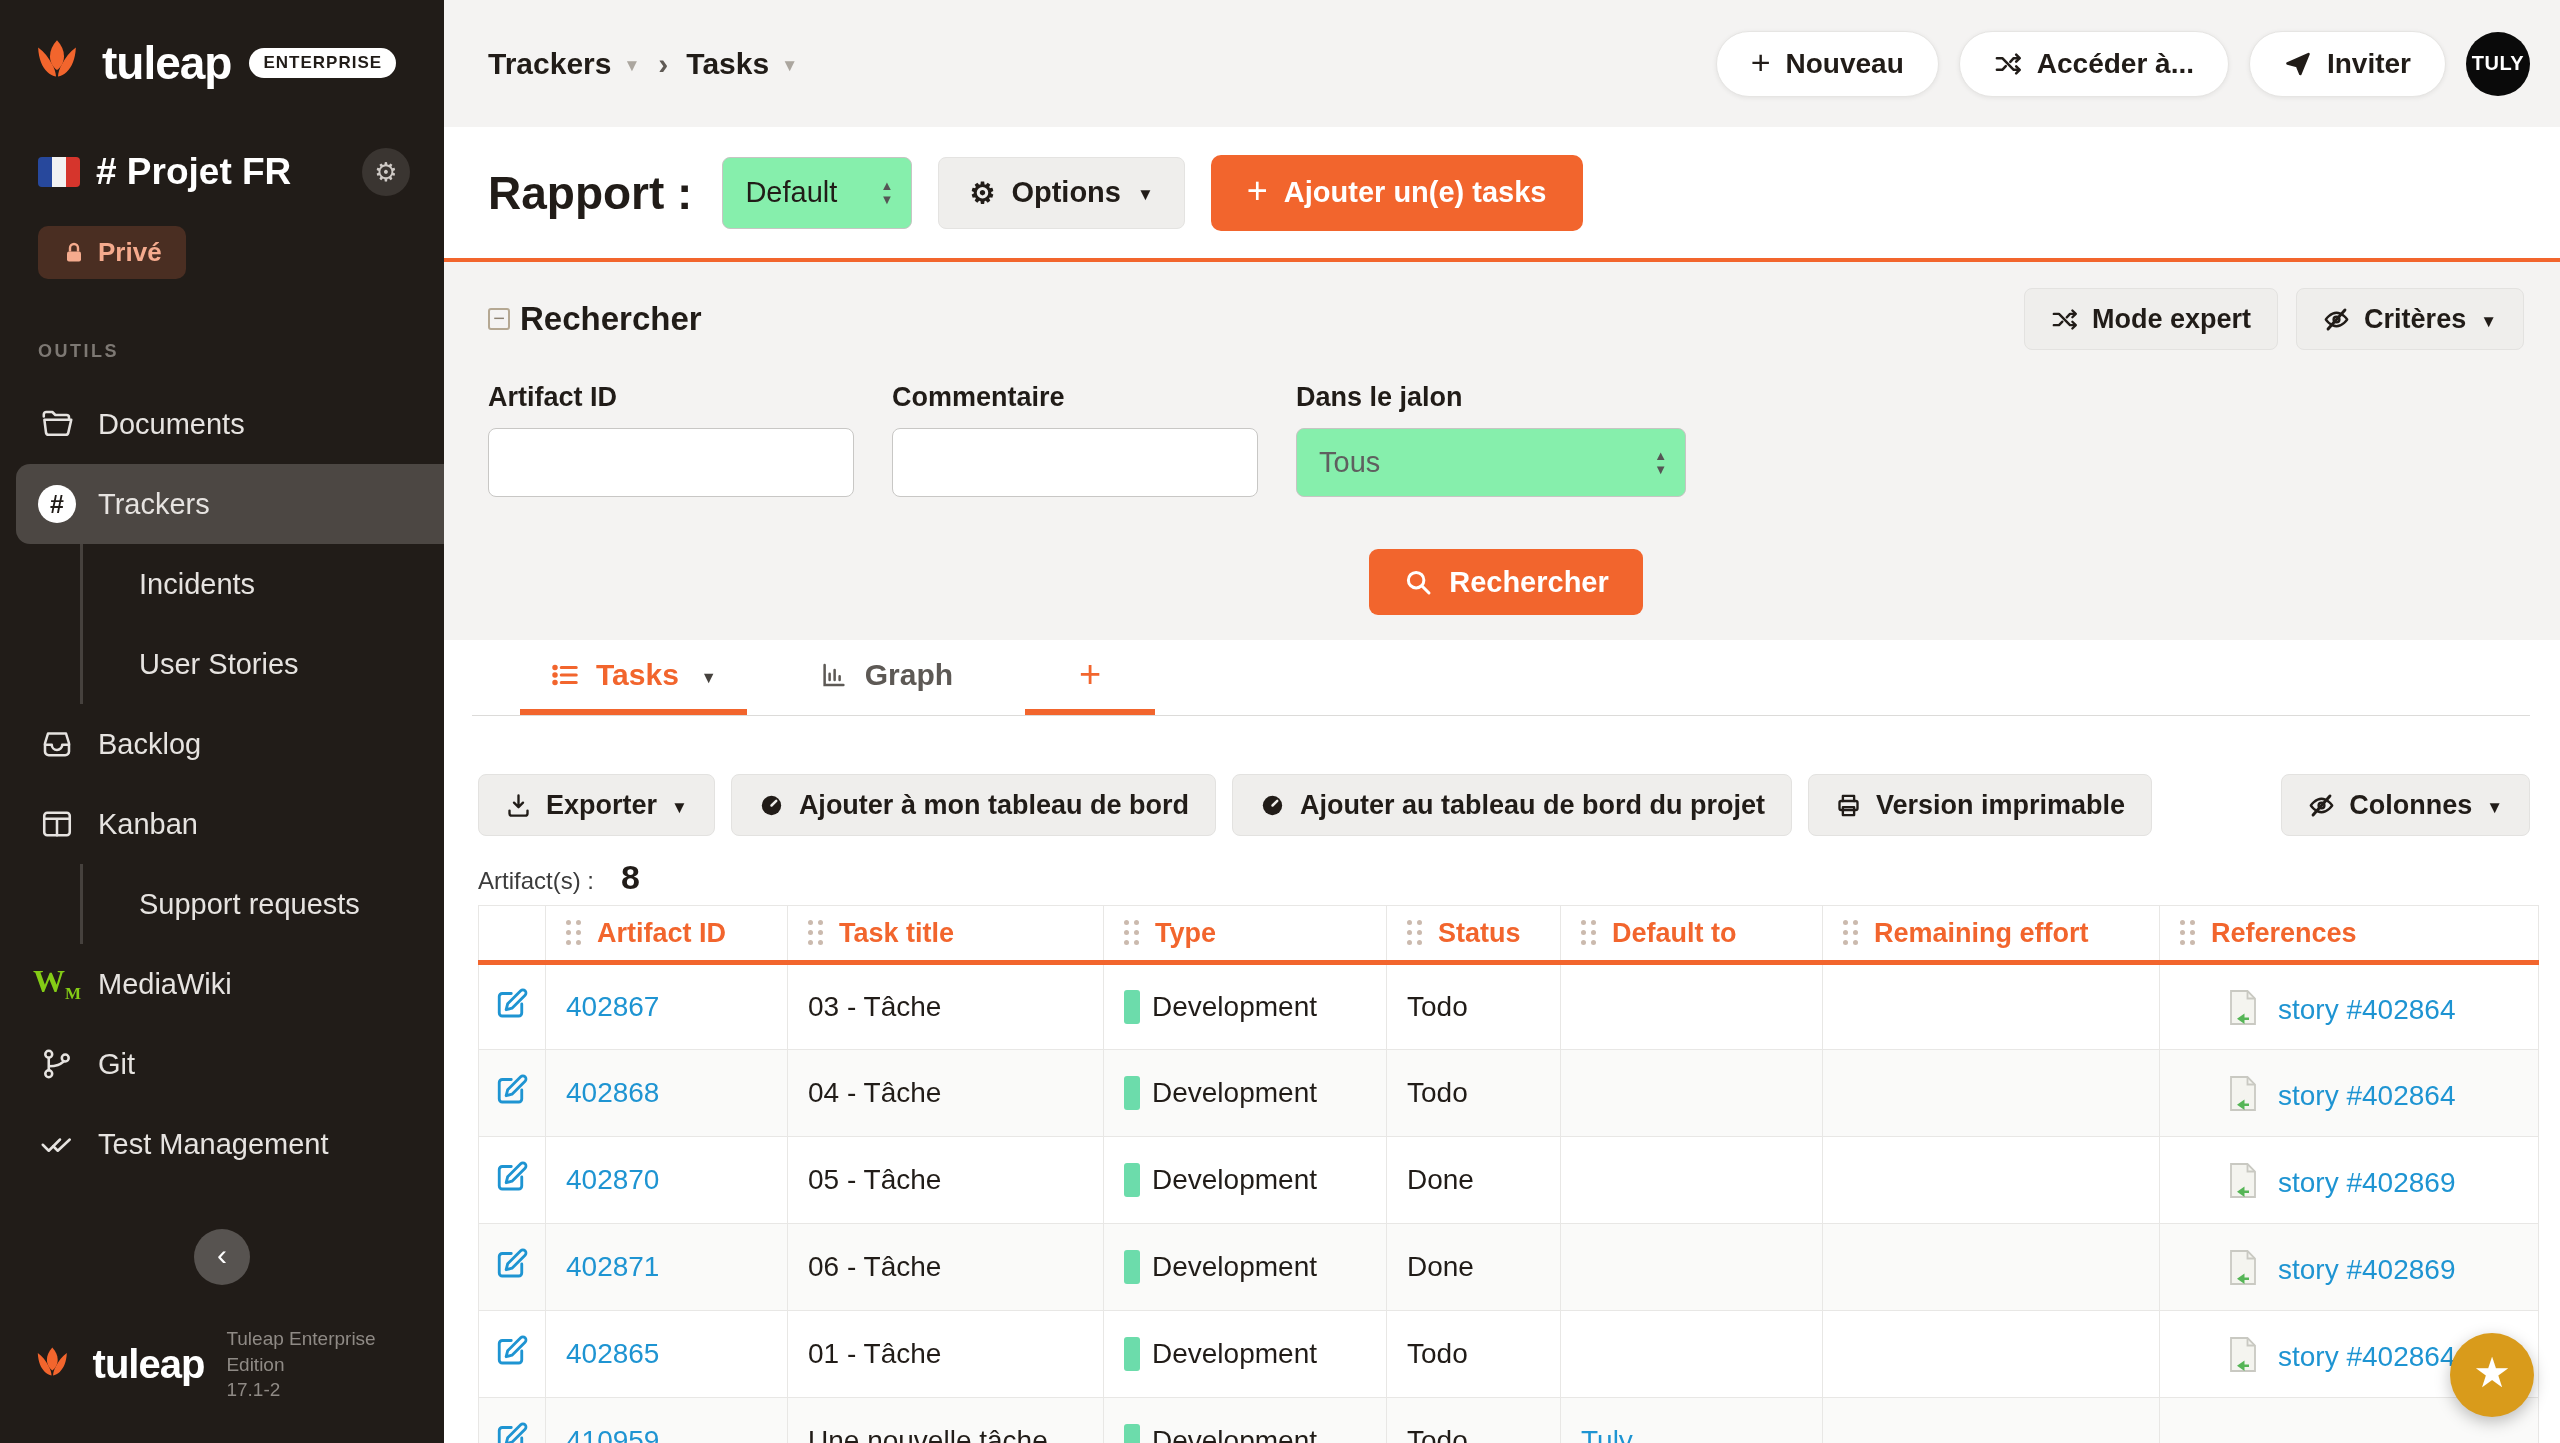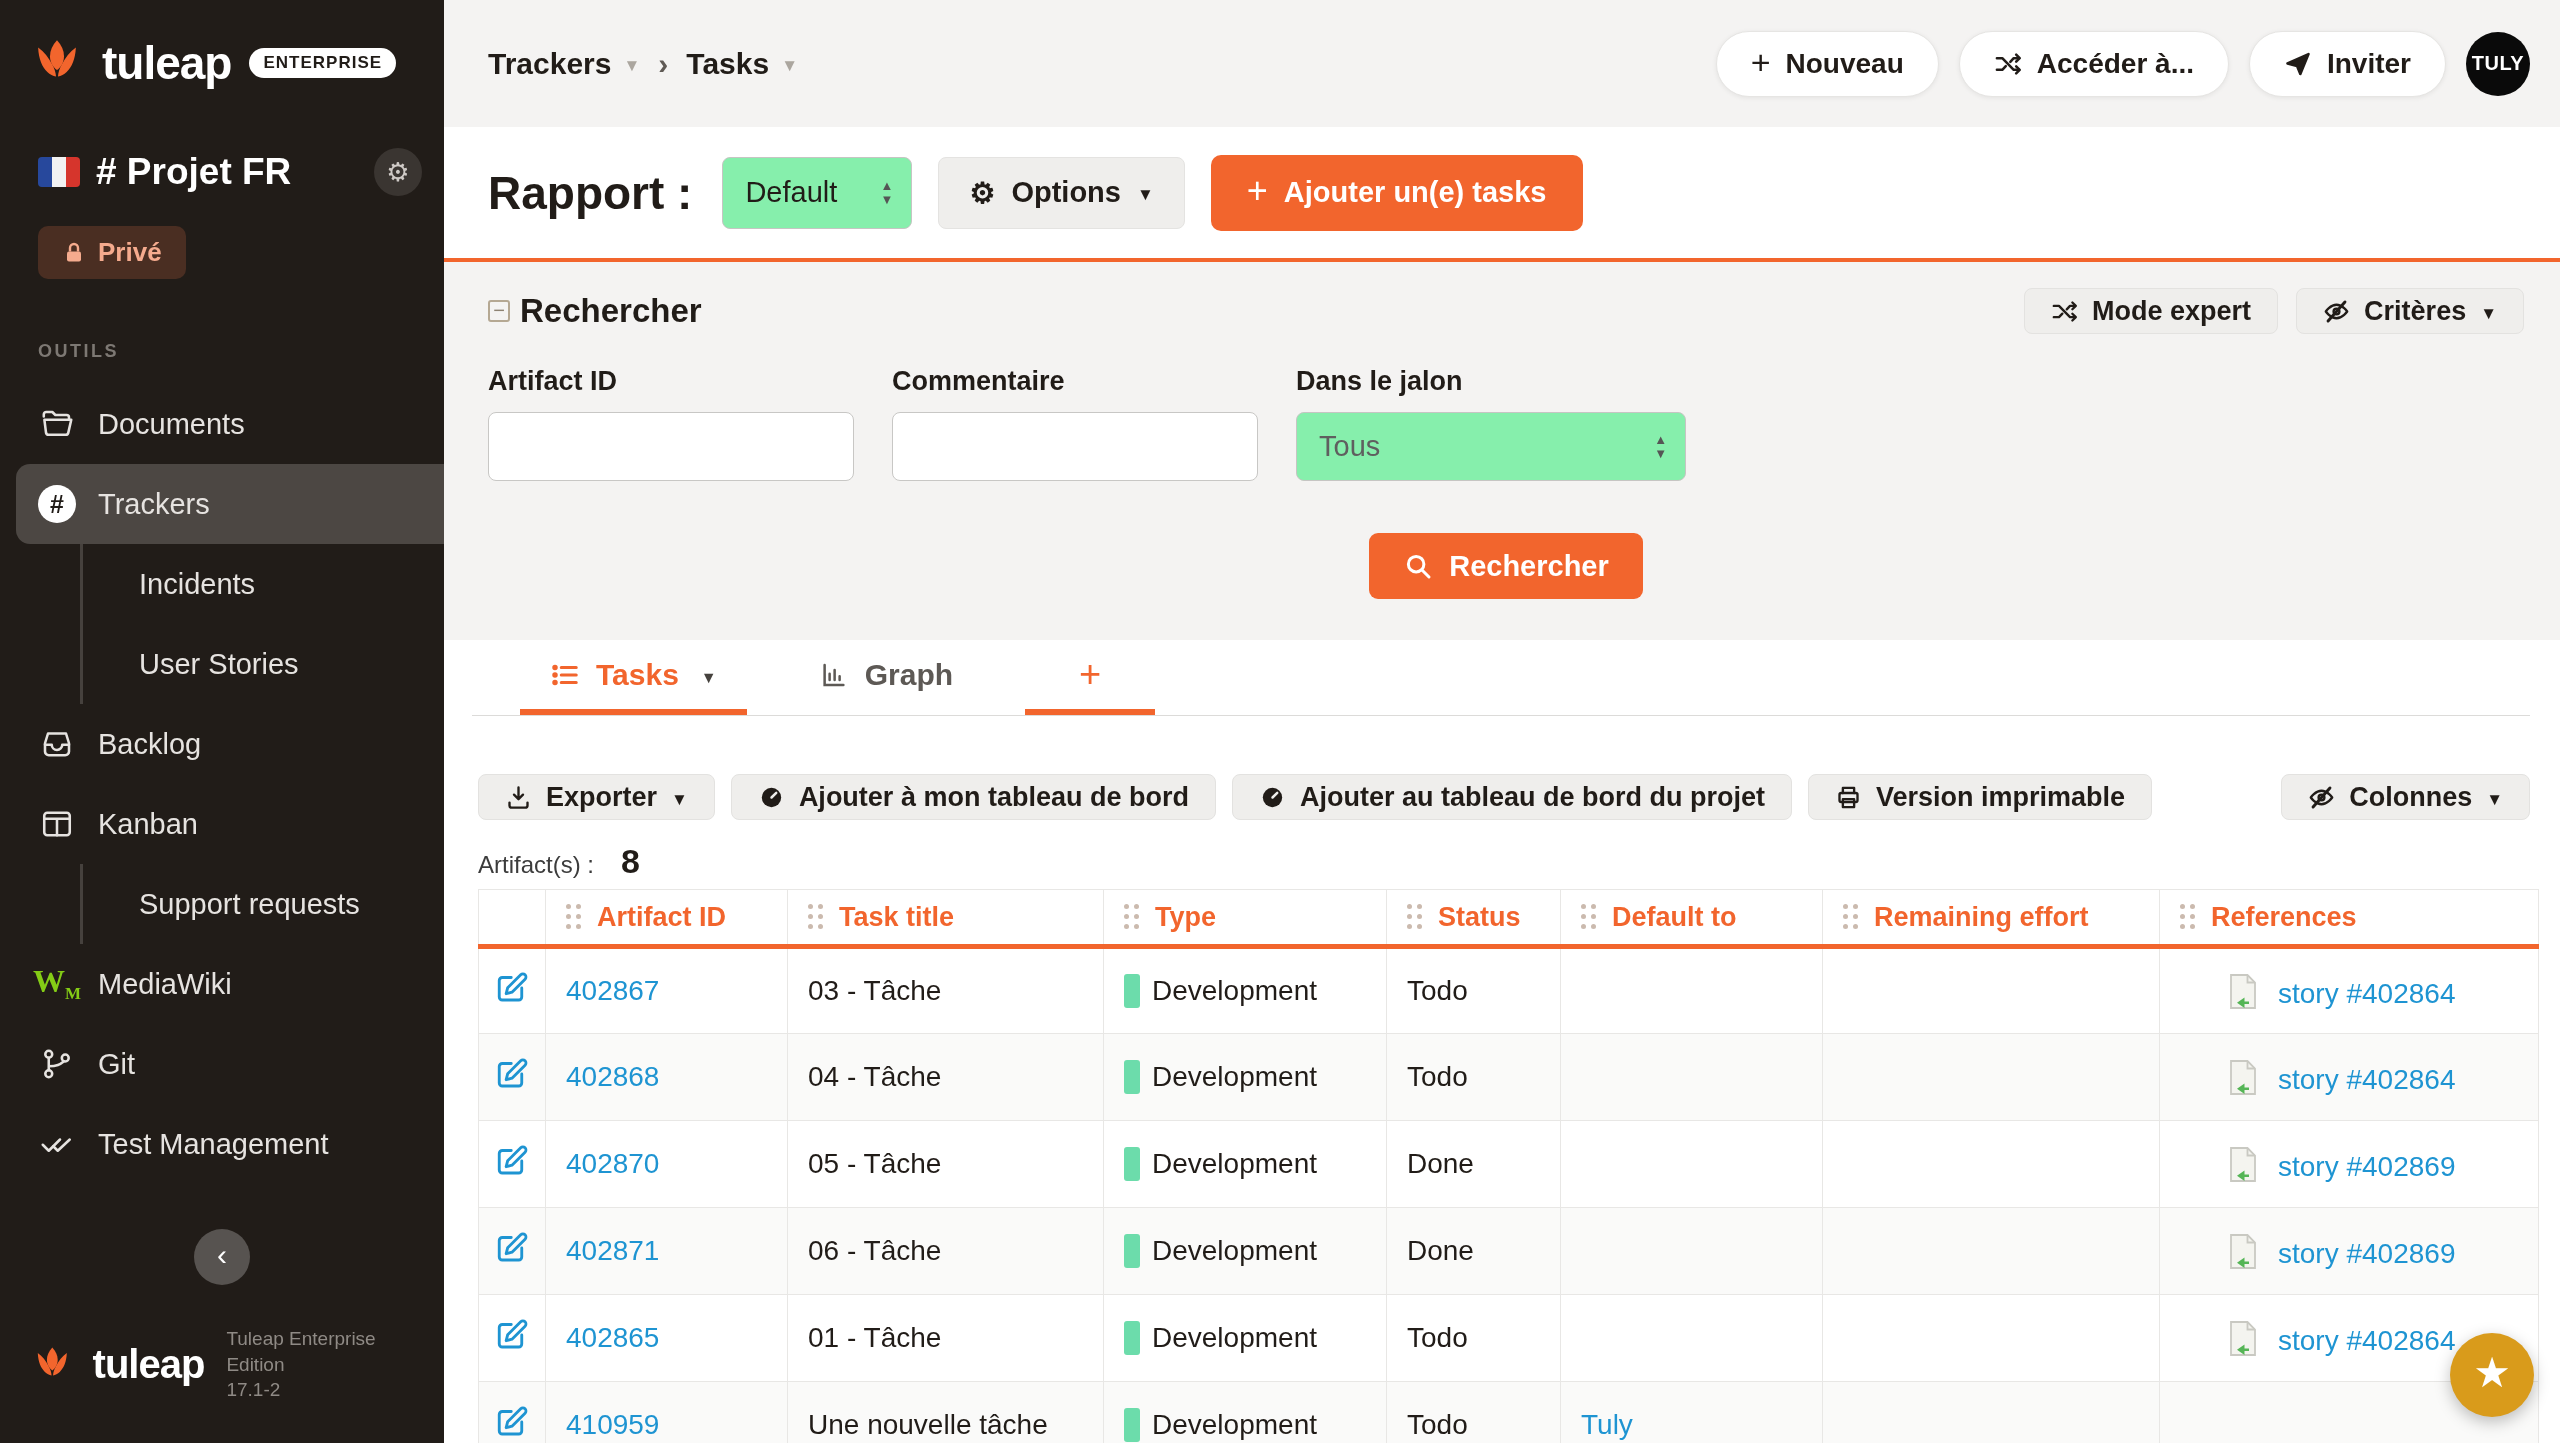--- a/index.html
+++ b/index.html
@@ -7,21 +7,21 @@
   .app {
     width:2560px; height:1443px; position:relative; overflow:hidden;
     display:flex; font-family:"Liberation Sans", sans-serif; background:#f4f3f2;
   }
   
   .sidebar { width:444px; flex:none; background:#211c18; color:#dcd8d5; display:flex; flex-direction:column; position:relative; }
   .logo-row { display:flex; align-items:center; gap:16px; padding:34px 0 0 28px; cursor:pointer; }
   .logo-row svg { width:58px; height:58px; }
   .logo-text { font-size:46px; font-weight:600; color:#fff; letter-spacing:-1px; }
   .edition-badge { background:#fff; color:#211c18; font-size:17px; font-weight:bold; letter-spacing:1px; border-radius:999px; padding:5px 14px; margin-left:2px; }
-  .project-row { display:flex; align-items:center; gap:16px; padding:56px 22px 0 38px; }
+  .project-row { display:flex; align-items:center; gap:16px; padding:56px 34px 0 38px; }
   .flag { width:42px; height:30px; border-radius:4px; flex:none;
           background:linear-gradient(90deg,#27489c 0 33%,#f2f2f2 33% 66%,#d6352c 66% 100%); }
   .project-name { font-size:37px; font-weight:bold; color:#fff; flex:1; }
   .project-settings { width:48px; height:48px; border-radius:50%; background:#3a3531; color:#cfcac6; border:none;
           font-size:26px; display:flex; align-items:center; justify-content:center; cursor:pointer; flex:none; }
   .prive { margin:30px 0 0 38px; align-self:flex-start; display:flex; gap:12px; align-items:center;
           background:#4a2e22; color:#f5ab8e; font-size:26px; font-weight:bold; padding:11px 24px; border-radius:10px; }
   .prive svg { width:24px; height:24px; }
   .outils { margin:62px 0 0 38px; font-size:18px; font-weight:bold; letter-spacing:2.5px; color:#7d7873; }
   .nav { margin-top:22px; display:flex; flex-direction:column; }
@@ -70,21 +70,21 @@
           display:flex; gap:16px; align-items:center; cursor:pointer; font-family:inherit; }
   .add-task-btn { height:76px; padding:0 36px; }
   .add-task-btn .plus { font-size:36px; font-weight:400; line-height:0; padding-bottom:4px; }
   
   .search-band { background:#f4f3f2; padding:26px 36px 0 44px; height:378px; flex:none; display:flex; flex-direction:column; }
   .search-head { display:flex; align-items:center; }
   .collapse-sq { width:22px; height:22px; border:2px solid #b5a893; border-radius:3px; color:#8d8272; font-size:20px; line-height:17px;
           text-align:center; margin-right:10px; cursor:pointer; }
   .search-title { font-size:33px; font-weight:bold; color:#211c18; }
   .search-head-actions { margin-left:auto; display:flex; gap:18px; }
-  .tool-btn { height:46px; border-radius:8px; background:#efeeec; border:1px solid #e3e2e0; font-size:27px; font-weight:600; color:#211c18;
+  .tool-btn { height:62px; border-radius:8px; background:#efeeec; border:1px solid #e3e2e0; font-size:27px; font-weight:600; color:#211c18;
           padding:0 26px; display:flex; gap:14px; align-items:center; cursor:pointer; font-family:inherit; }
   .tool-btn svg, .gray-btn svg { width:27px; height:27px; stroke:#211c18; fill:none; stroke-width:2.1; stroke-linecap:round; stroke-linejoin:round; }
   .search-form { display:flex; gap:38px; margin-top:32px; }
   .form-group { display:flex; flex-direction:column; }
   .form-label { font-size:27px; font-weight:bold; color:#211c18; margin-bottom:15px; }
   .text-input { width:366px; height:69px; border:1px solid #c8c7c5; border-radius:8px; background:#fff; font-size:28px;
           padding:0 18px; font-family:inherit; color:#211c18; }
   .select-milestone { width:390px; height:69px; color:#5f5f5f; }
   .search-submit-row { display:flex; justify-content:center; margin-top:52px; }
   .search-btn { height:66px; padding:0 34px; border-radius:9px; }

